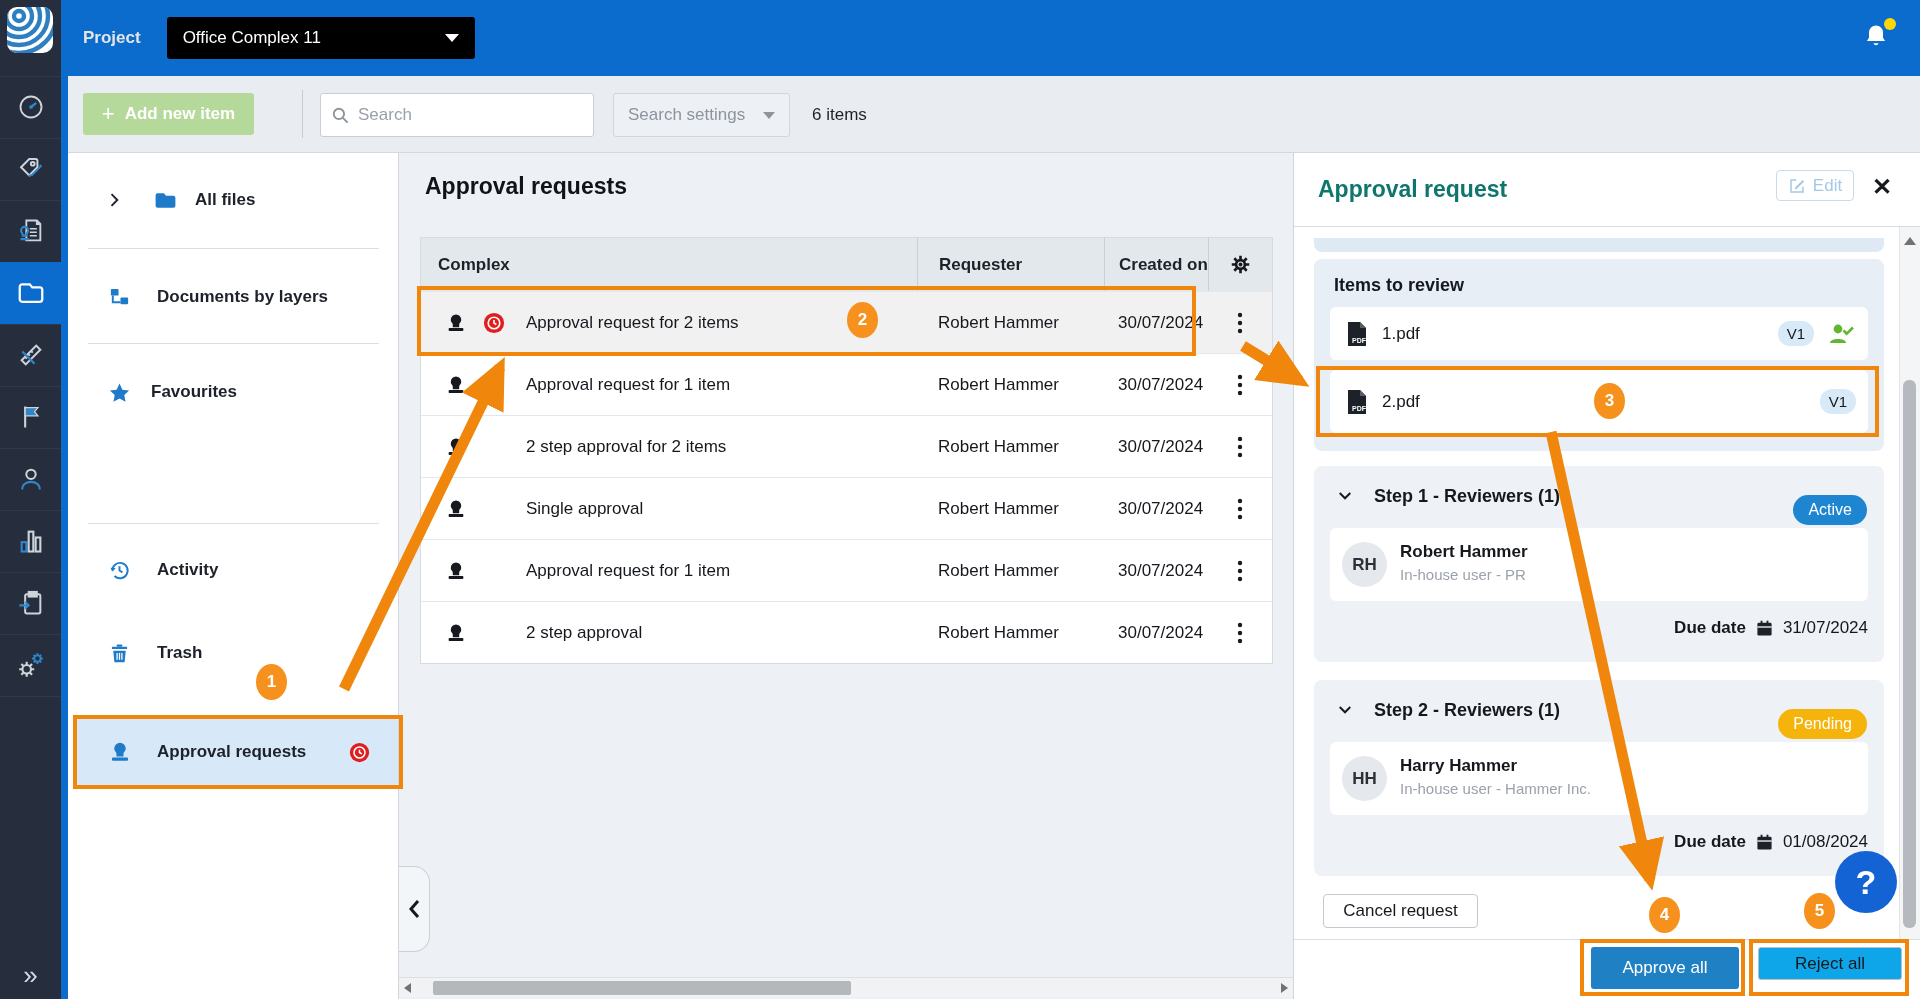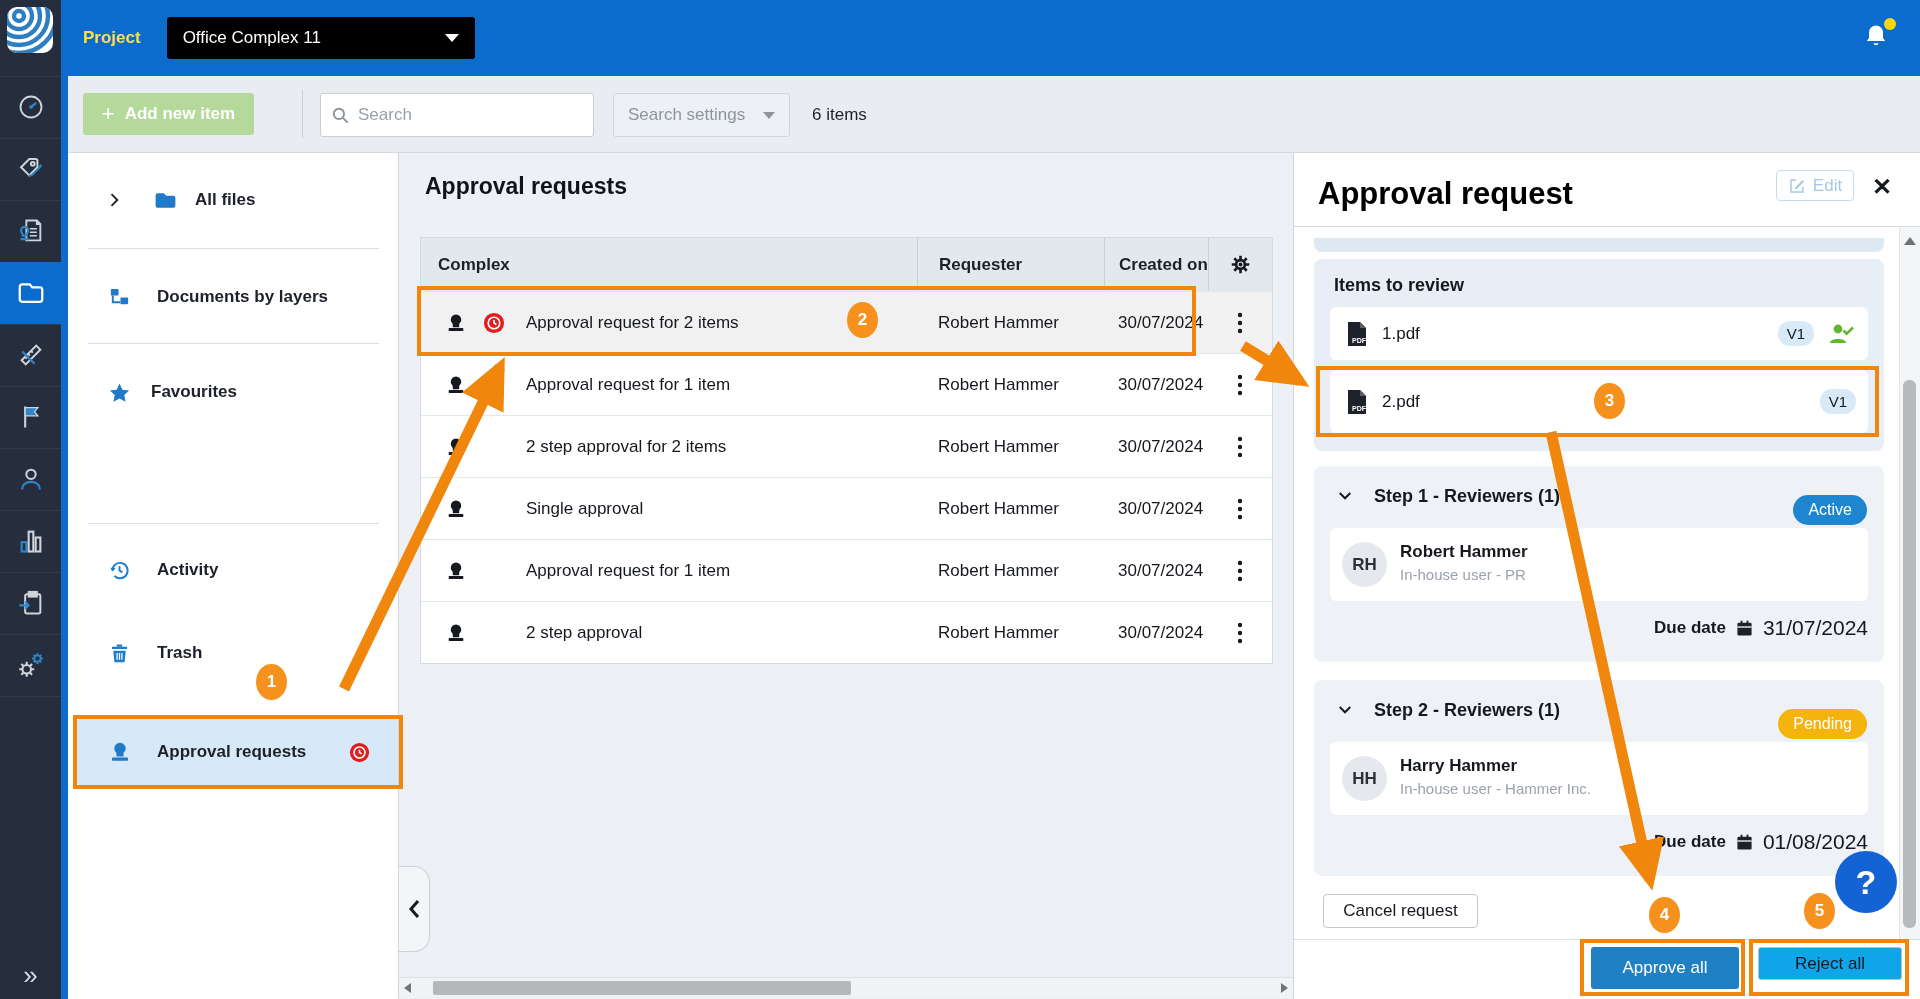--- a/index.html
+++ b/index.html
@@ -3,21 +3,21 @@
 <meta charset="utf-8">
 <style>
   * { margin:0; padding:0; box-sizing:border-box; }
   html,body { width:1920px; height:999px; }
   body { font-family:"Liberation Sans", sans-serif; background:#fff; overflow:hidden; }
   #page { position:relative; width:1920px; height:999px; background:#fff; overflow:hidden; }
   .abs { position:absolute; }
 
   
   #topbar { left:61px; top:0; width:1859px; height:76px; background:#0B6CCD; display:flex; align-items:center; }
-  .proj-label { color:#fde047; font-weight:bold; font-size:17px; margin-left:22px; }
+  .proj-label { color:#e5e5e5; font-weight:bold; font-size:17px; margin-left:22px; }
   .proj-dd { margin-left:26px; width:308px; height:42px; background:#000000; border-radius:3px; color:#fff; font-size:17px; display:flex; align-items:center; padding:0 16px; cursor:pointer; }
   .proj-dd .caret { margin-left:auto; width:0; height:0; border-left:7px solid transparent; border-right:7px solid transparent; border-top:8px solid #fff; }
   #bell { position:absolute; right:26px; top:22px; width:32px; height:32px; cursor:pointer; }
   #bell .dot { position:absolute; right:-2px; top:-4px; width:12px; height:12px; border-radius:50%; background:#FFD60A; }
 
   
   #iconbar { left:0; top:0; width:61px; height:999px; background:#262E3D; z-index:6; }
   .rail-sep { position:absolute; left:0; width:61px; height:1px; background:#313A4A; }
   .rail-cell { position:absolute; left:0; width:61px; height:62px; display:flex; align-items:center; justify-content:center; cursor:pointer; }
   .rail-active { background:#0B6CCD; }
@@ -63,41 +63,41 @@
   #collapse-tab { position:absolute; left:0; top:713px; width:31px; height:86px; background:#F2F6F9; border:1px solid #C9D1D9; border-left:none; border-radius:0 16px 16px 0; display:flex; align-items:center; justify-content:center; cursor:pointer; }
   #hscroll { position:absolute; left:0; top:824px; width:894px; height:20px; background:#F1F2F3; border-top:1px solid #DDE0E3; }
   #hscroll .thumb { position:absolute; left:34px; top:3px; width:418px; height:14px; background:#B5B8BB; border-radius:2px; cursor:pointer; }
   .hs-arrow { position:absolute; top:5px; width:0; height:0; cursor:pointer; }
   .hs-left { left:5px; border-top:5px solid transparent; border-bottom:5px solid transparent; border-right:7px solid #6F7377; }
   .hs-right { right:5px; border-top:5px solid transparent; border-bottom:5px solid transparent; border-left:7px solid #6F7377; }
 
   
   #rightpanel { left:1293px; top:153px; width:627px; height:846px; background:#fff; border-left:1px solid #CFD6DC; }
   #rp-header { position:absolute; left:0; top:0; width:627px; height:74px; border-bottom:1px solid #D6DCE2; background:#fff; }
-  #rp-title { position:absolute; left:24px; top:23px; font-size:31px; font-weight:bold; color:#000000; }
+  #rp-title { position:absolute; left:24px; top:23px; font-size:23px; font-weight:bold; color:#0f766e; }
   #edit-btn { position:absolute; left:482px; top:17px; width:78px; height:31px; border:1px solid #C9DAEA; border-radius:4px; background:#fff; color:#A5C8E8; font-size:17px; display:flex; align-items:center; justify-content:center; gap:7px; cursor:pointer; }
   #rp-close { position:absolute; left:578px; top:22px; font-size:24px; color:#16191D; cursor:pointer; line-height:1; font-weight:bold; }
   #rp-scroll { position:absolute; left:0; top:74px; width:606px; height:712px; background:#fff; overflow:hidden; }
   .partial-strip { position:absolute; left:20px; top:11px; width:570px; height:14px; background:#DFE9F3; border-radius:0 0 8px 8px; }
   .items-card { position:absolute; left:20px; top:32px; width:570px; height:192px; background:#E7EEF5; border-radius:8px; }
   .items-title { position:absolute; left:20px; top:16px; font-size:18px; font-weight:bold; color:#15181D; }
   .file-row { position:absolute; left:16px; width:538px; background:#fff; border-radius:6px; display:flex; align-items:center; cursor:pointer; }
   .file-name { margin-left:14px; font-size:17px; color:#15181D; }
   .v-badge { background:#D8E9F8; border-radius:12px; font-size:15px; color:#15181D; padding:4px 9px; }
   .step-card { position:absolute; left:20px; width:570px; height:196px; background:#EEF1F5; border-radius:8px; }
   .step-head { position:absolute; left:0; top:14px; width:570px; height:32px; display:flex; align-items:center;gap:6px; }
   .step-title { margin-left:14px; font-size:18px; font-weight:bold; color:#15181D; }
   .pill { position:absolute; right:17px; top:15px; height:30px; border-radius:15px; color:#fff; font-size:16px; display:flex; align-items:center; padding:0 15px; }
   .rev-card { position:absolute; left:16px; top:62px; width:538px; height:73px; background:#fff; border-radius:6px; }
   .avatar { position:absolute; left:12px; top:14px; width:45px; height:45px; border-radius:50%; background:#E5E8EC; color:#2b2f36; font-size:17px; font-weight:bold; display:flex; align-items:center; justify-content:center; }
   .rev-name { position:absolute; left:70px; top:14px; font-size:17px; font-weight:bold; color:#15181D; }
   .rev-role { position:absolute; left:70px; top:38px; font-size:15px; color:#9BA2AC; }
   .due-row { position:absolute; left:0; top:146px; width:554px; height:32px; display:flex; align-items:center; justify-content:flex-end; gap:10px; }
   .due-label { font-size:17px; font-weight:bold; color:#15181D; }
-  .due-date { font-size:21px; color:#15181D; }
+  .due-date { font-size:17px; color:#15181D; }
   #cancel-btn { position:absolute; left:29px; top:667px; width:155px; height:34px; background:#fff; border:1px solid #C2C9D1; border-radius:4px; font-size:17px; color:#15181D; cursor:pointer; font-family:"Liberation Sans", sans-serif; }
   #rp-footer { position:absolute; left:0; top:786px; width:627px; height:60px; background:#fff; border-top:1px solid #D9DEE3; }
   #approve-btn { position:absolute; left:297px; top:7px; width:148px; height:42px; background:#1F80C4; border:none; border-radius:3px; color:#fff; font-size:17px; cursor:pointer; font-family:"Liberation Sans", sans-serif; }
   #reject-btn { position:absolute; left:464px; top:7px; width:144px; height:33px; background:#0ea5e9; border:1px solid #B9C0C7; border-radius:3px; color:#15181D; font-size:17px; cursor:pointer; font-family:"Liberation Sans", sans-serif; }
   #vscroll { position:absolute; right:0; top:74px; width:21px; height:712px; background:#F4F5F6; border-left:1px solid #E3E6E9; }
   #vscroll .thumb { position:absolute; left:3px; top:153px; width:13px; height:548px; background:#B6B9BD; border-radius:6px; cursor:pointer; }
   .vs-up { position:absolute; left:4px; top:10px; width:0; height:0; border-left:6px solid transparent; border-right:6px solid transparent; border-bottom:8px solid #6F7377; cursor:pointer; }
 
   #help-btn { left:1835px; top:851px; width:62px; height:62px; border-radius:50%; background:#1463D4; color:#fff; font-size:34px; font-weight:bold; display:flex; align-items:center; justify-content:center; z-index:30; cursor:pointer; }
 

